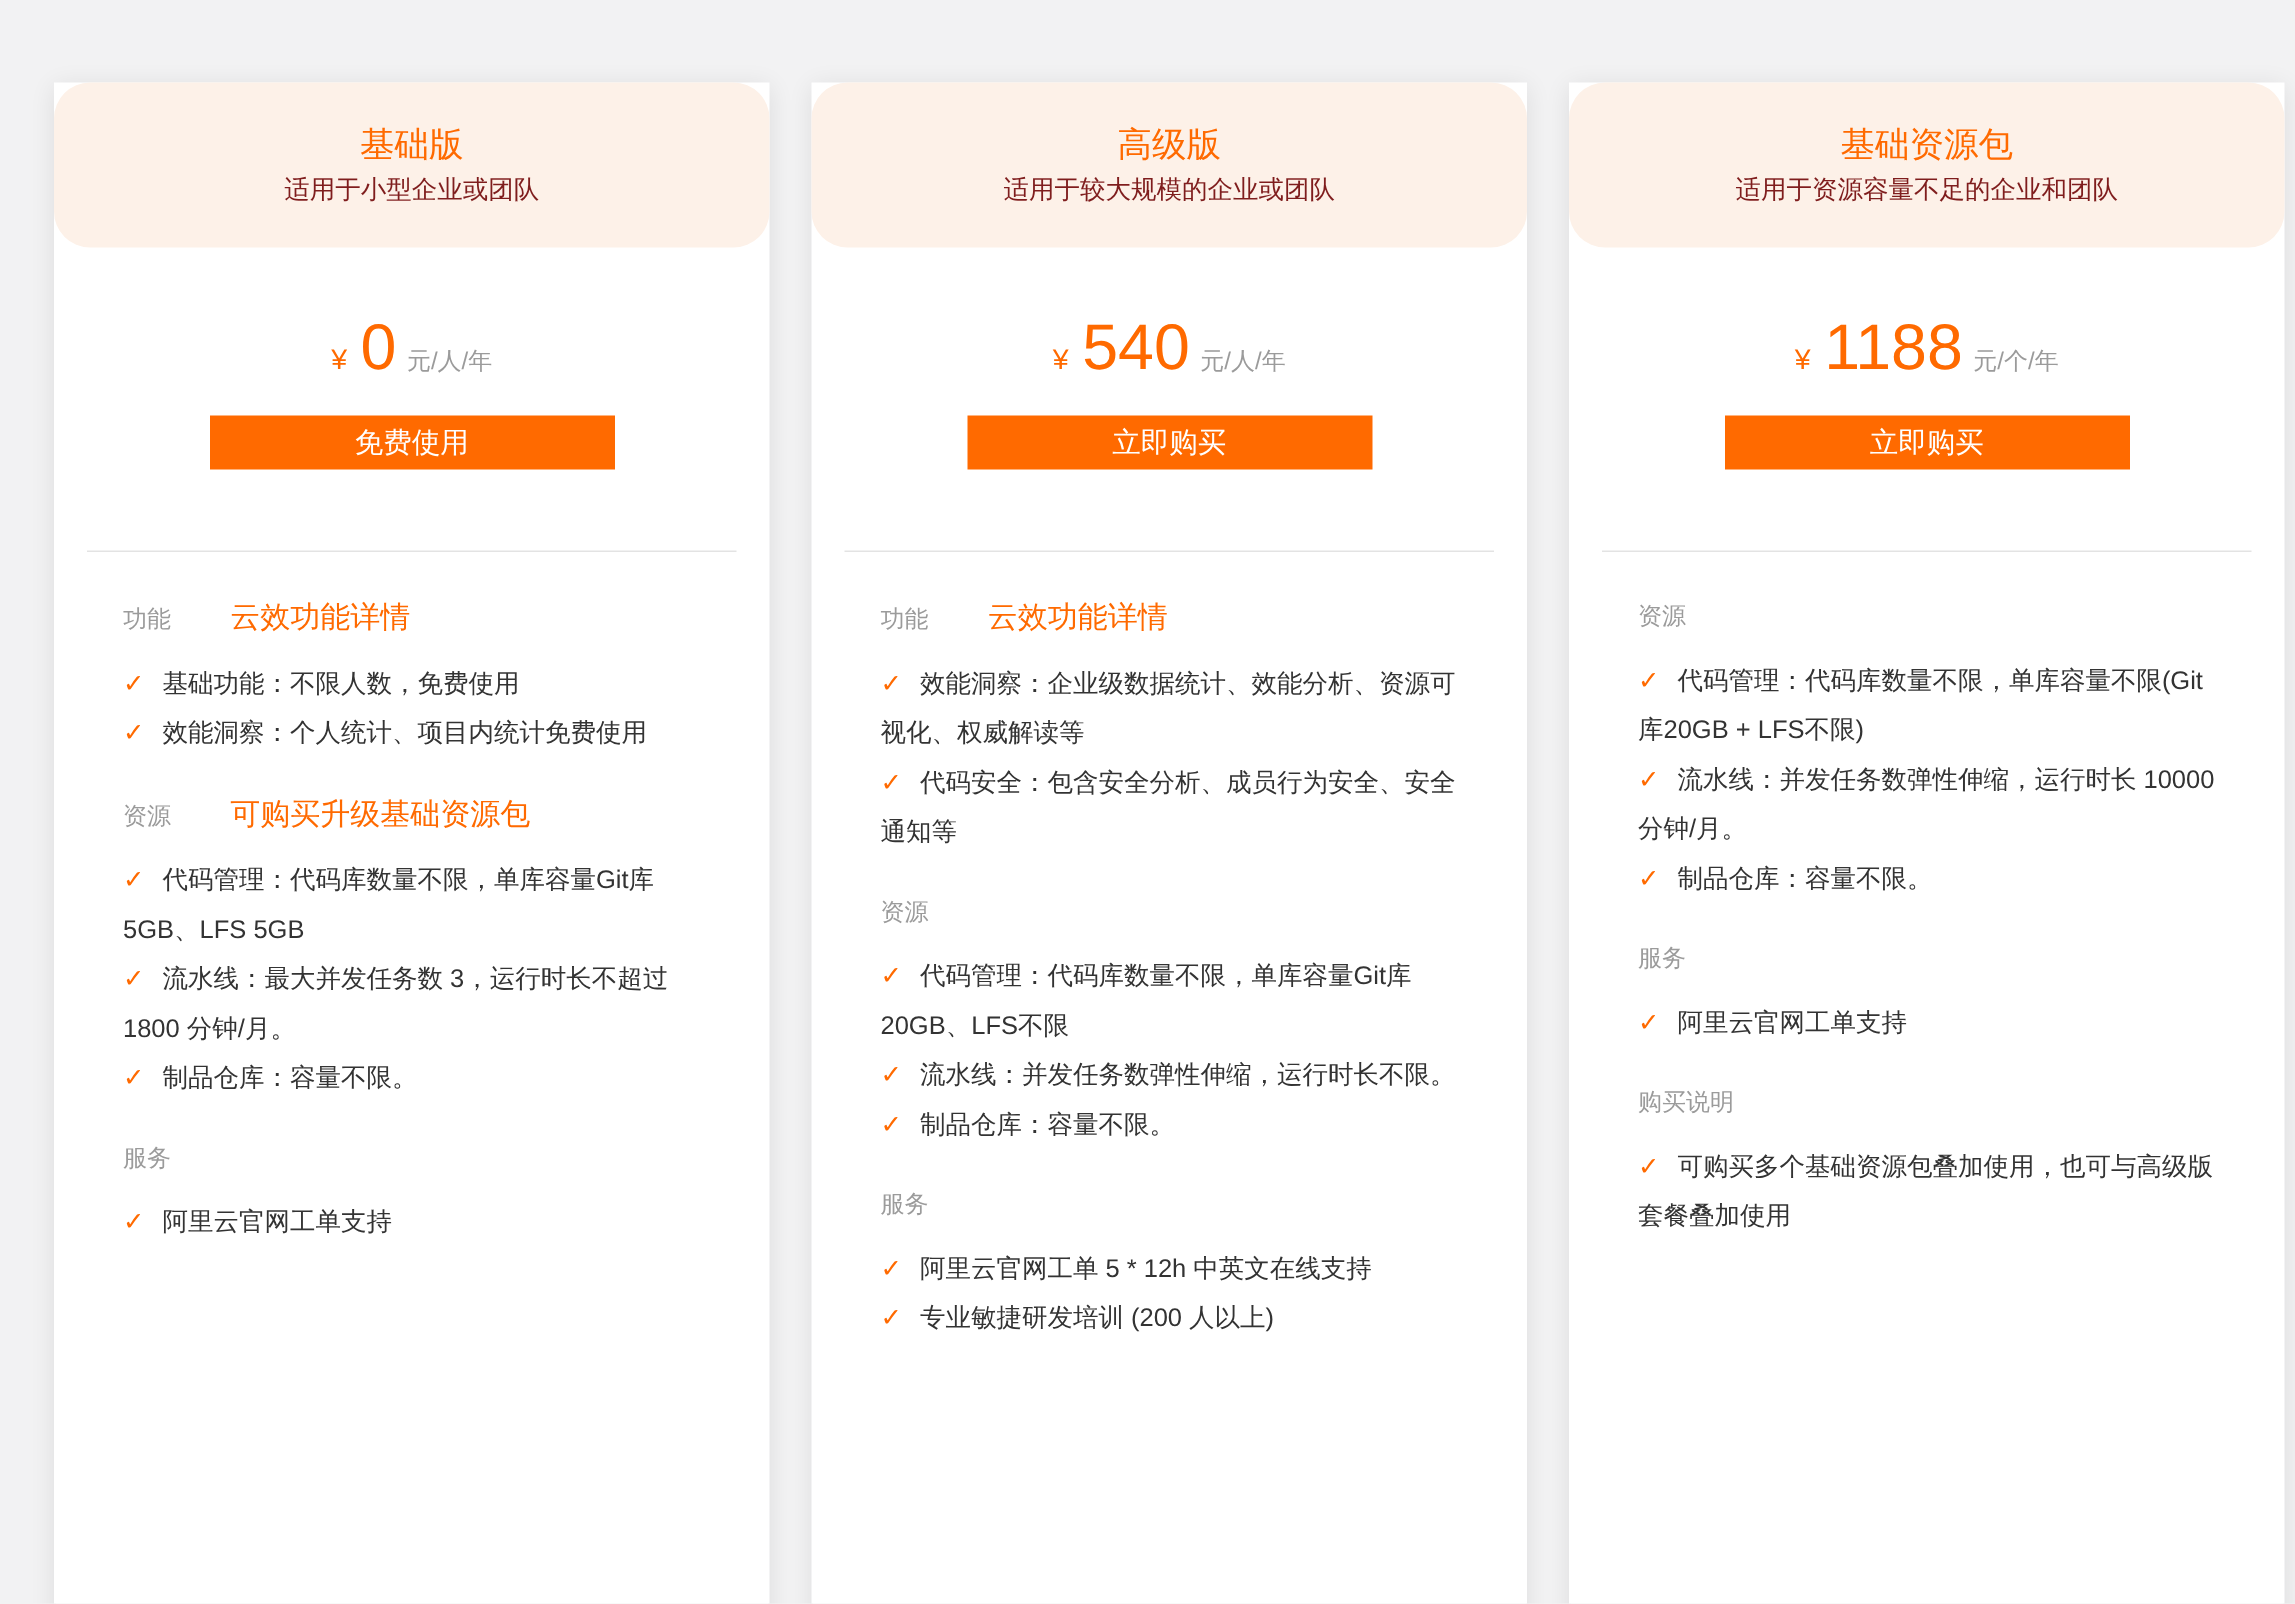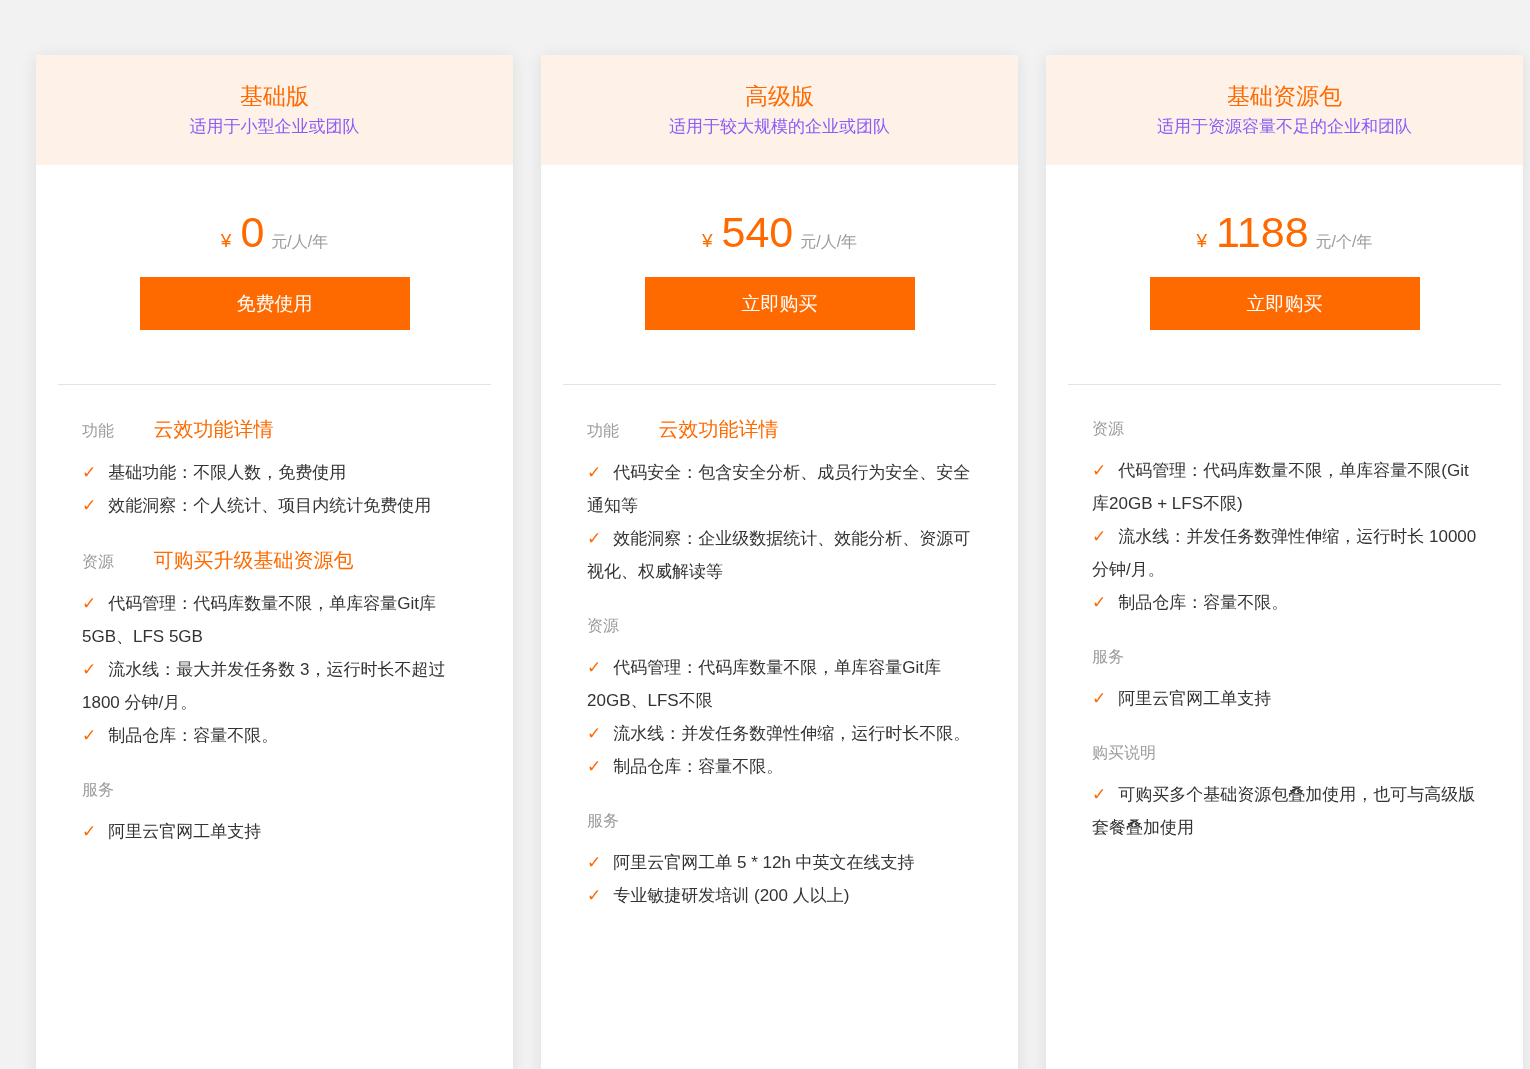--- a/index.html
+++ b/index.html
@@ -25,29 +25,30 @@
     background: #ffffff;
     box-shadow: 0 2px 16px rgba(0,0,0,0.09);
   }
   .card-header {
     height: 110px;
     background: #fdf1e8;
     display: flex;
     flex-direction: column;
     align-items: center;
     justify-content: center;
+    border-radius: 24px;
   }
   .plan-title {
     font-size: 23px;
     color: #ff6a00;
     line-height: 1.25;
   }
   .plan-subtitle {
     font-size: 17px;
-    color: #8b5cf6;
+    color: #7f1d1d;
     margin-top: 5px;
   }
   .card-body {
     padding: 0 46px;
   }
   .price-row {
     display: flex;
     align-items: baseline;
     justify-content: center;
     margin-top: 46px;
@@ -64,21 +65,21 @@
     line-height: 1;
   }
   .price-unit {
     font-size: 16px;
     color: #9b9b9b;
     margin-left: 7px;
   }
   .cta-button {
     display: block;
     width: 270px;
-    height: 53px;
+    height: 36px;
     margin: 23px auto 0;
     background: #ff6a00;
     border: none;
     border-radius: 0;
     color: #ffffff;
     font-size: 19px;
     font-family: inherit;
     cursor: pointer;
   }
   .divider {
@@ -185,23 +186,23 @@
       <button class="cta-button">立即购买</button>
       <div class="divider"></div>
       <div>
   <div class="feature-section">
     <div class="section-head">
       <span class="section-label">功能</span>
       <a class="section-link">云效功能详情</a>
     </div>
     <div class="feature-list">
 
+  <div class="feature-item"><span class="check-icon">✓</span><span>效能洞察：企业级数据统计、效能分析、资源可视化、权威解读等</span></div>
+
   <div class="feature-item"><span class="check-icon">✓</span><span>代码安全：包含安全分析、成员行为安全、安全通知等</span></div>
-
-  <div class="feature-item"><span class="check-icon">✓</span><span>效能洞察：企业级数据统计、效能分析、资源可视化、权威解读等</span></div>
 </div>
   </div>
 
   <div class="feature-section">
     <div class="section-head">
       <span class="section-label">资源</span>
       
     </div>
     <div class="feature-list">
   <div class="feature-item"><span class="check-icon">✓</span><span>代码管理：代码库数量不限，单库容量Git库20GB、LFS不限</span></div>

